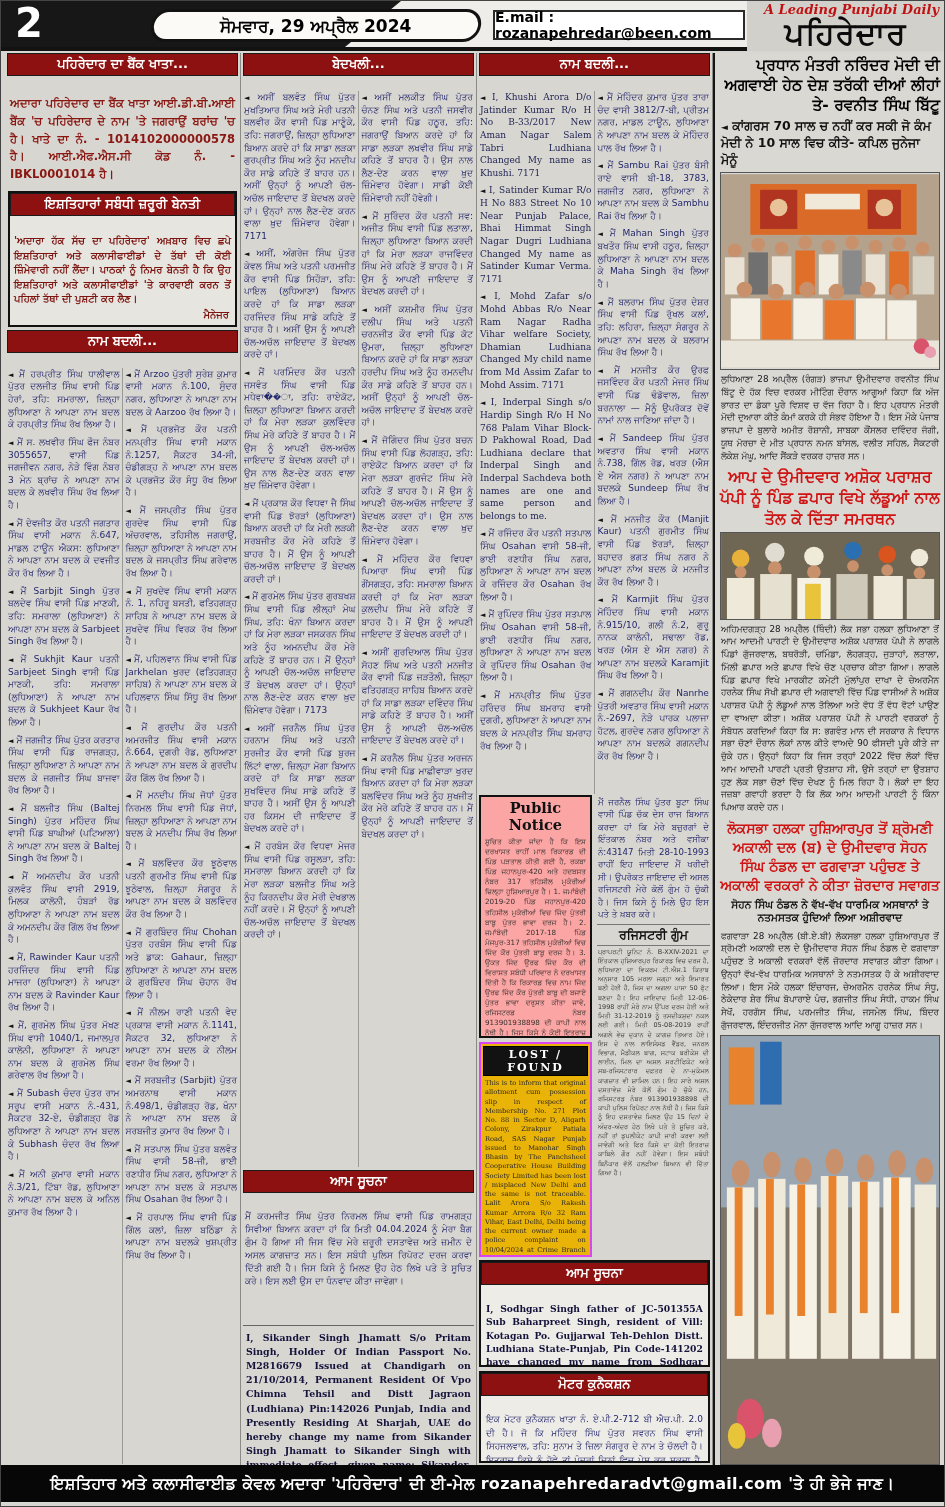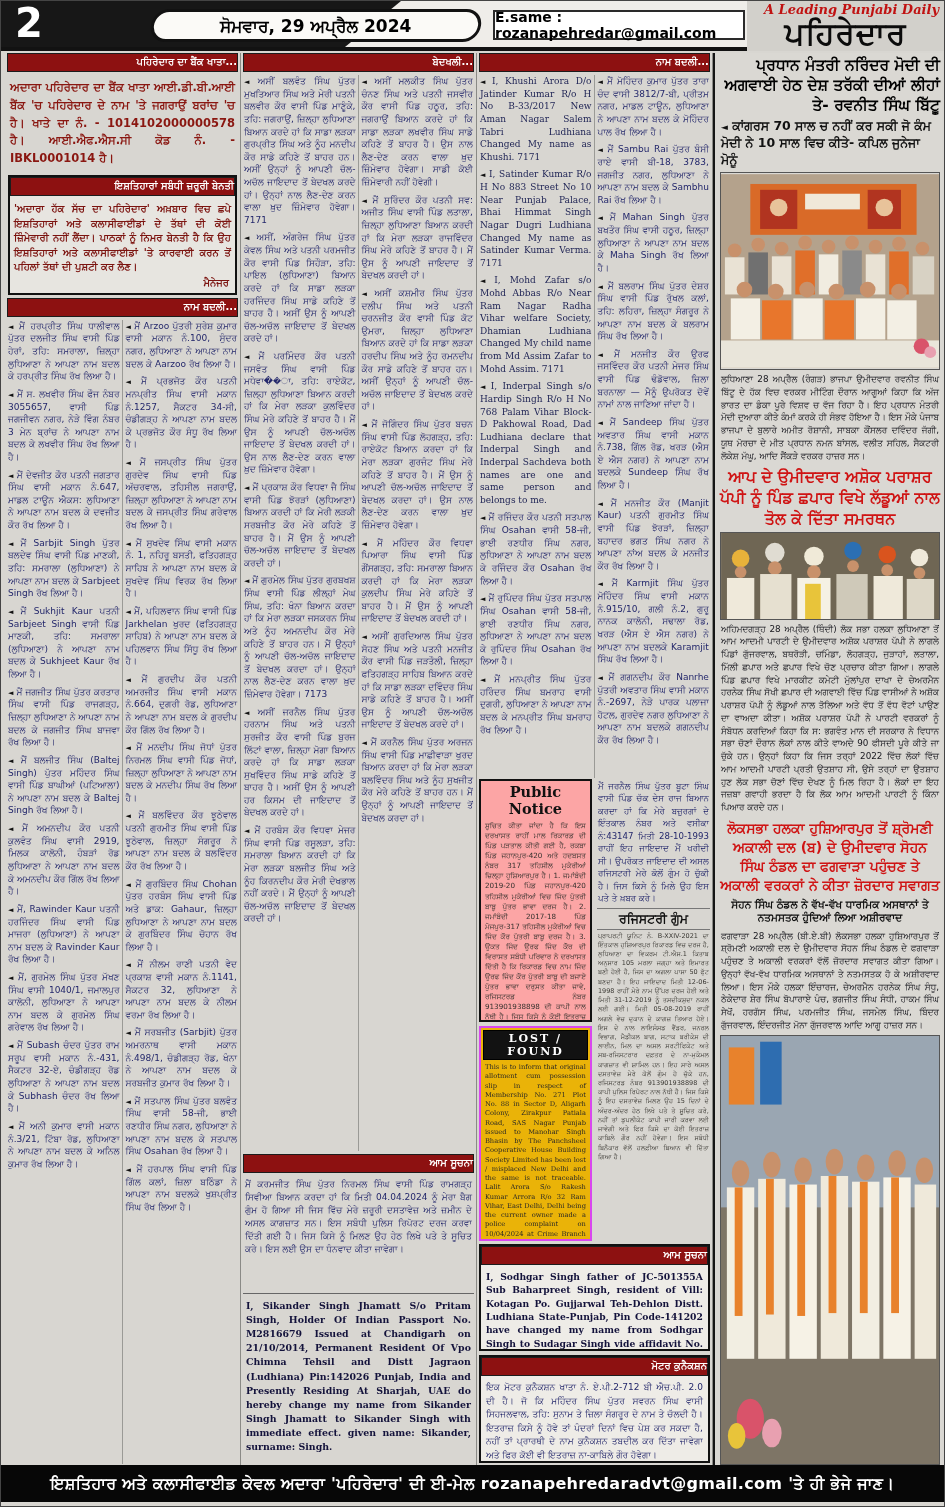--- a/index.html
+++ b/index.html
@@ -10,21 +10,21 @@
   .pageno{position:absolute;left:0;top:0;width:400px;height:46px;background:#171717;clip-path:polygon(0 0,100% 0,86% 100%,0 100%);color:#fff;font-size:40px;font-weight:bold;padding-left:14px;line-height:44px}
   .datepill{position:absolute;left:150px;top:8px;width:330px;height:33px;border:3px solid #121212;border-radius:17px;background:#fbfaf7;display:flex;align-items:center;justify-content:center;font-weight:bold;font-size:17px;transform:skewX(-8deg)}
   .datepill span{transform:skewX(8deg)}
   .emailbox{position:absolute;left:492px;top:9px;width:252px;height:30px;border:2px solid #2a2a2a;background:#fff;display:flex;align-items:center;justify-content:center;font-weight:bold;font-size:14px}
   .masthead{position:absolute;right:0;top:0;width:197px;height:50px;background:#d2d0cb;text-align:center;padding-top:1px}
   .tagline{color:#c01212;font-size:13px;font-style:italic;font-weight:bold;text-align:right;padding-right:5px;font-family:"DejaVu Serif",serif}
   .mastword{font-size:31px;font-weight:900;line-height:1.05;color:#0b0b0b;letter-spacing:1px}
   
   .main{display:flex;height:1414px;padding:2px 2px 0 4px}
   .band{width:238px;display:flex;flex-direction:column;border-right:1px solid #8a8a86;padding:0 2px}
-  .bhead{background:#8d1111;color:#fff;font-weight:bold;text-align:right;font-size:10px;padding:2px 0 3px;border:1px solid #1c1c1c;margin-bottom:2px;flex:none}
+  .bhead{background:#8d1111;color:#fff;font-weight:bold;text-align:center;font-size:13px;padding:2px 0 3px;border:1px solid #1c1c1c;margin-bottom:14px;flex:none}
   .banknote{color:#8a1711;font-weight:bold;font-size:11.5px;line-height:1.55;text-align:justify;padding:5px 3px 6px;flex:none}
   .reqbox{border:2px solid #111;margin:1px 1px 3px;background:#e7e5e0;flex:none}
   .reqbody{color:#7c1410;font-weight:bold;font-size:10px;line-height:1.45;text-align:justify;padding:4px 4px 2px}
   .reqsign{color:#7c1410;font-weight:bold;font-size:10px;text-align:right;padding:0 6px 4px}
   .cw{column-count:2;column-gap:6px;column-rule:1px solid #9a9a96;font-size:9px;line-height:1.4;color:#23276b;text-align:justify;overflow:hidden;padding:1px 1px}
   .cw1{flex:1}
   .cw2{height:1078px;flex:none}
   .cw3{height:705px;flex:none}
   .ci{margin-bottom:5px;break-inside:avoid-column}
   .ci.en{font-family:"DejaVu Serif",serif;font-weight:normal;color:#1c2153}
@@ -65,21 +65,21 @@
 </head>
 <body>
 
 <div class="page">
 
   <div class="topbar">
     <div class="pageno">2</div>
     <div class="datepill">
         <span>ਸੋਮਵਾਰ, 29 ਅਪ੍ਰੈਲ 2024</span>
       </div>
-    <div class="emailbox">E.same : rozanapehredar@gmail.com</div>
+    <div class="emailbox">E.mail : rozanapehredar@been.com</div>
     <div class="masthead">
       <div class="tagline">A Leading Punjabi Daily</div>
       <div class="mastword">ਪਹਿਰੇਦਾਰ</div>
     </div>
   </div>
 
   <div class="main">
 
     <div class="band">
       <div class="bhead">ਪਹਿਰੇਦਾਰ ਦਾ ਬੈਂਕ ਖਾਤਾ...</div>

